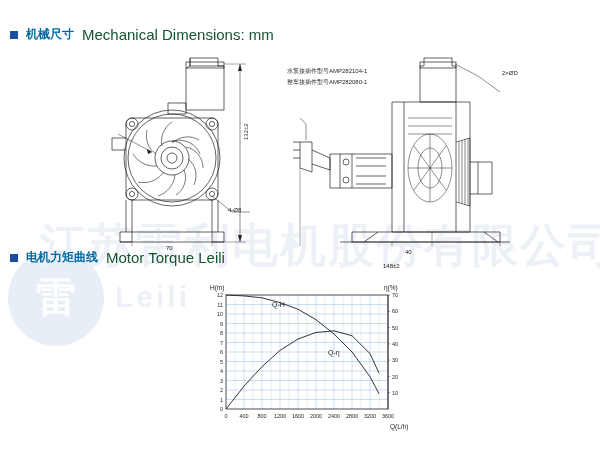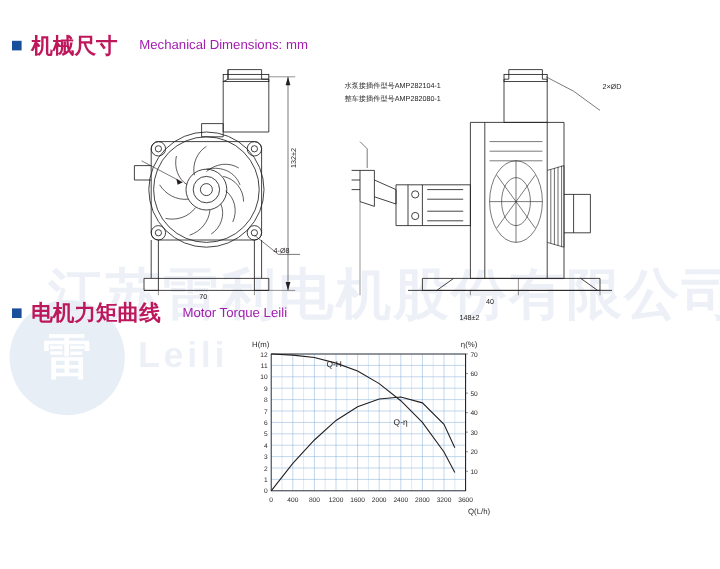--- a/index.html
+++ b/index.html
@@ -60,29 +60,28 @@
     display:flex;
     align-items:center;
     gap:8px;
   }
   .bullet{
     width:8px;height:8px;
     background:#1a4f9c;
     display:inline-block;
   }
   .sh-cn{
-    font-size:18px;
+    font-size:12px;
     font-weight:bold;
-    color:#be185d;
+    color:#0369a1;
     font-family:"DejaVu Sans", sans-serif;
   }
   .sh-en{
-    font-size:11px;
-    color:#a21caf;
-    margin-left:10px;
+    font-size:15px;
+    color:#14532d;
     font-family:"Liberation Sans", sans-serif;
   }
 
   #head1{left:10px;top:26px;}
   #head2{left:10px;top:249px;}
 
   
   .drawings{position:absolute;left:0;top:46px;width:600px;height:200px;}
 
   .lbl{

